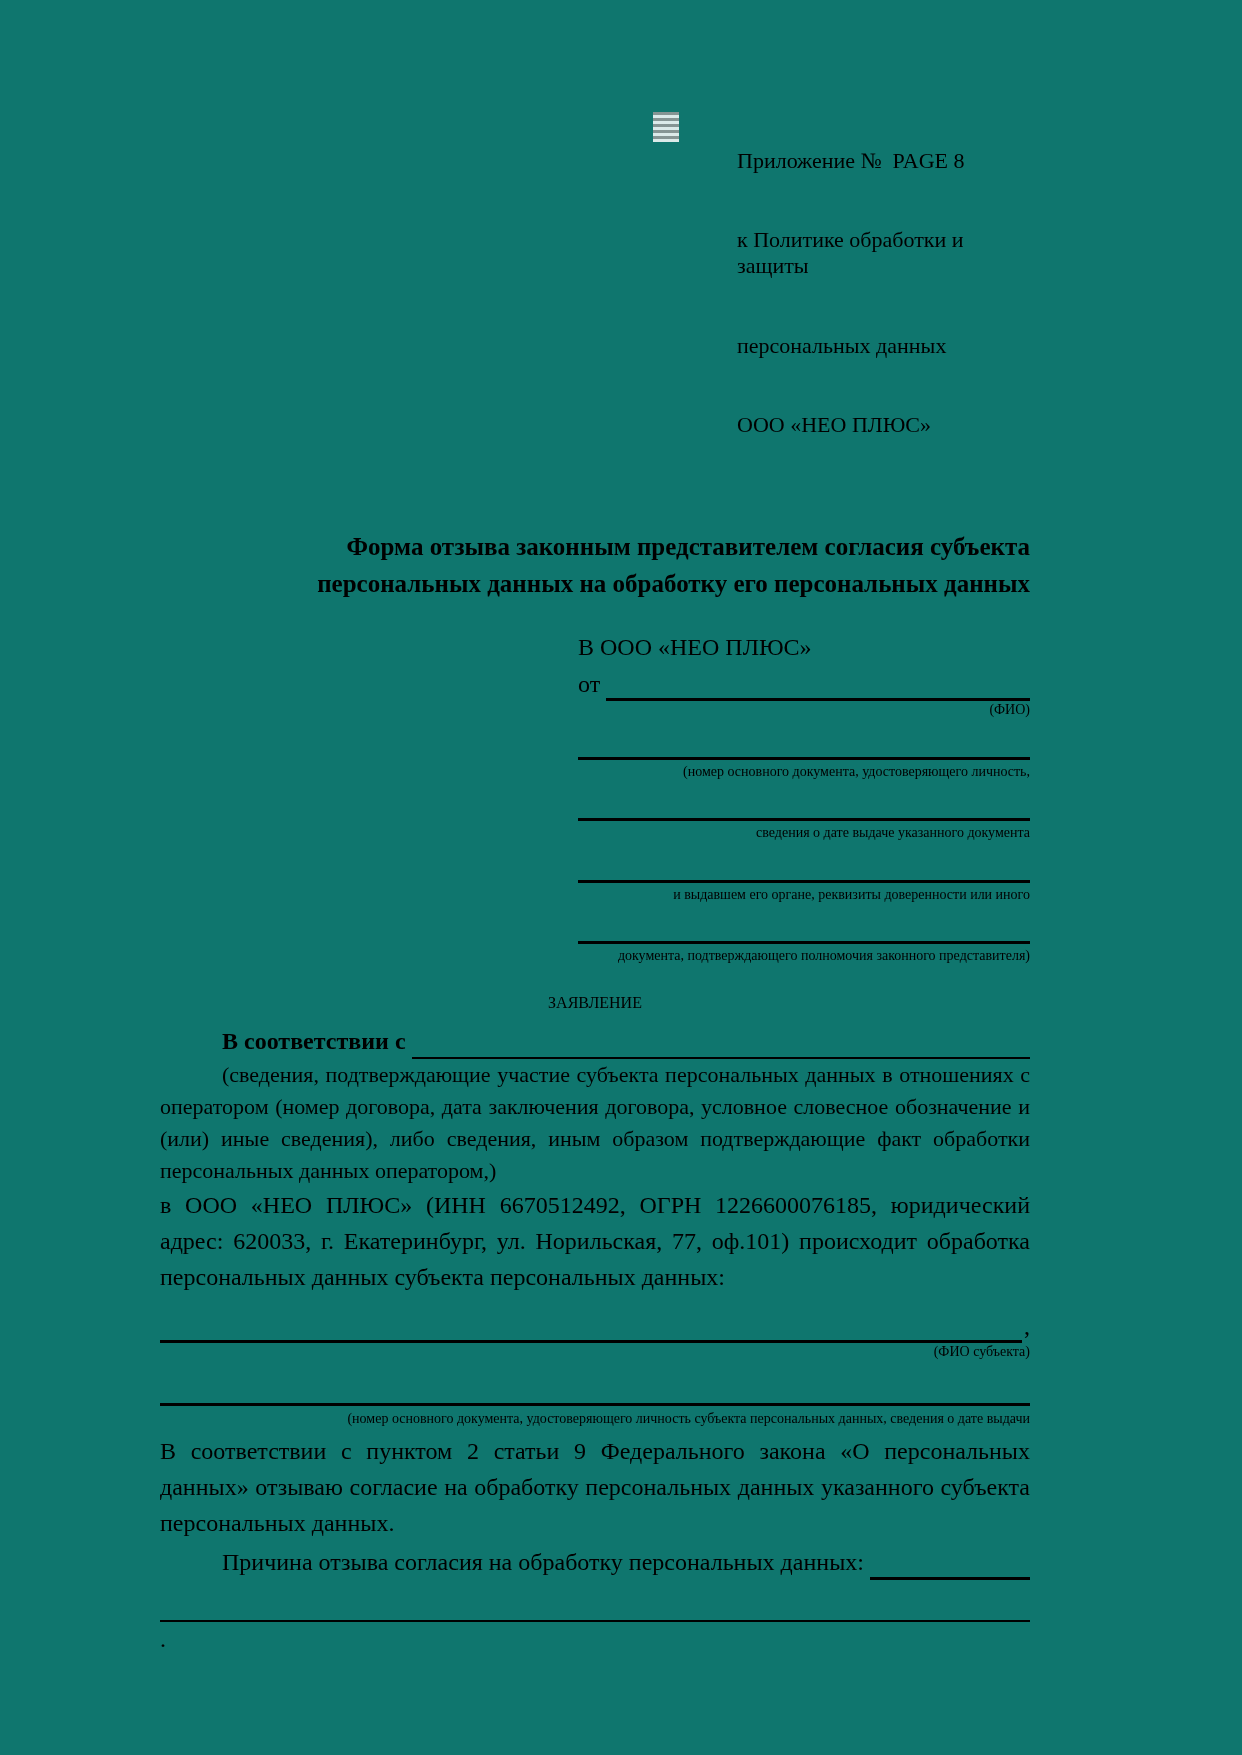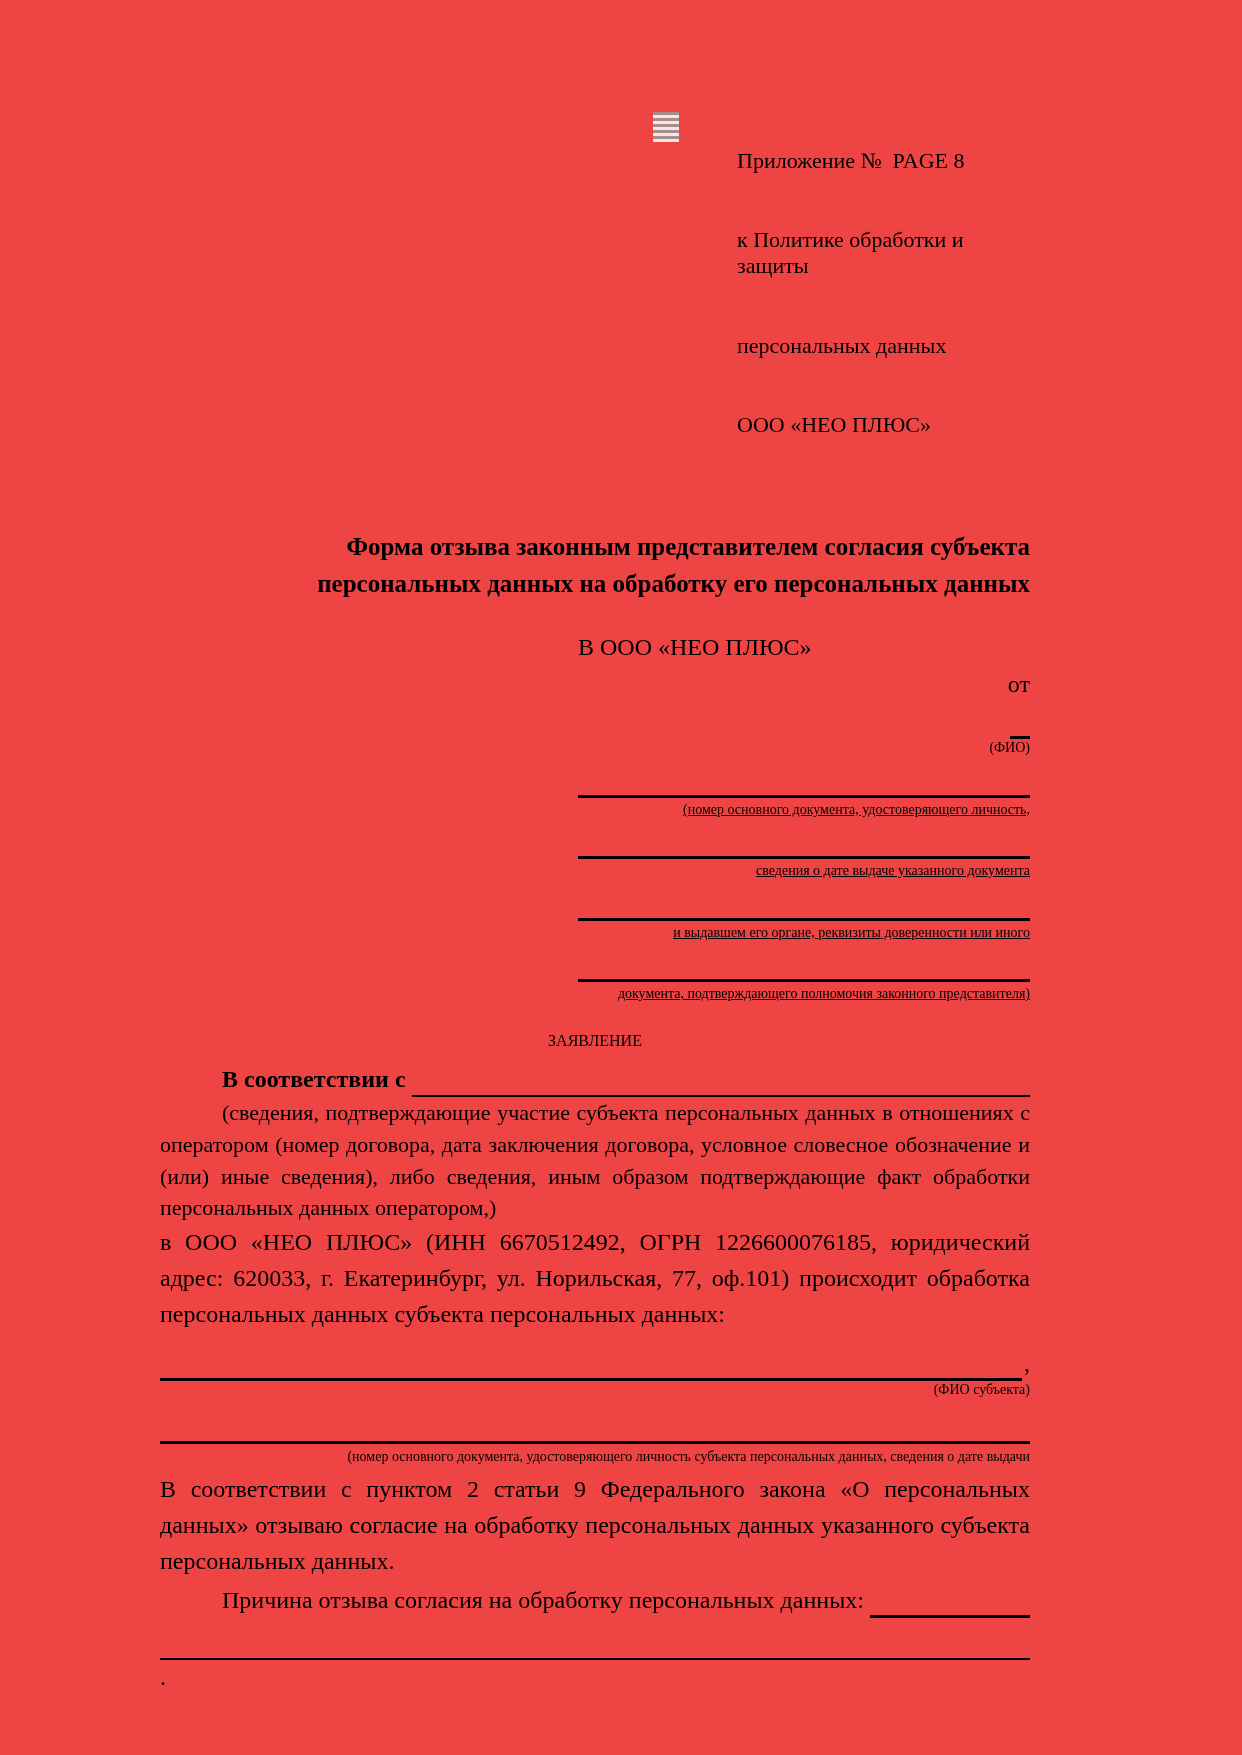--- a/index.html
+++ b/index.html
@@ -1,19 +1,19 @@
 <!DOCTYPE html>
 <html lang="ru"><head>
 <meta charset="utf-8">
 <style>
   html,body{margin:0;padding:0;background:#888;}
   .page{
     position:relative;
     width:1242px;height:1755px;
-    background:#ef4444;
+    background:#0f766e;
     font-family:"Liberation Serif","DejaVu Serif",serif;
     color:#000;
     box-sizing:border-box;
     padding:95px 212px 0 160px;
     font-size:24px;
     line-height:1.45;
     overflow:hidden;
   }
   
   .marker-icon{
@@ -32,33 +32,33 @@
     font-weight:bold;
     font-size:25px;line-height:1.5;
   }
   .addressee{
     margin-top:27px;
     margin-left:418px;
     width:452px;
     font-size:24px;
   }
   .addressee .to{margin-bottom:2px;}
-  .flexrow{display:flex;align-items:flex-end;flex-direction:column;}
+  .flexrow{display:flex;align-items:flex-end;}
   .blank{
     flex:1;
     border-bottom:3px solid #000;
     height:1.15em;
     min-width:20px;
   }
   .blank.thin{border-bottom-width:2px;}
   .caption{
     font-size:14px;line-height:1.25;
     text-align:right;
   }
-  .blank-unit{margin-top:16px;text-decoration:underline;}
+  .blank-unit{margin-top:16px;}
   .blank-unit .line{
     border-bottom:3px solid #000;
     height:22px;
     margin-bottom:3px;
   }
   .statement-heading{
     margin-top:26px;
     text-align:center;
     font-size:16px;
   }

